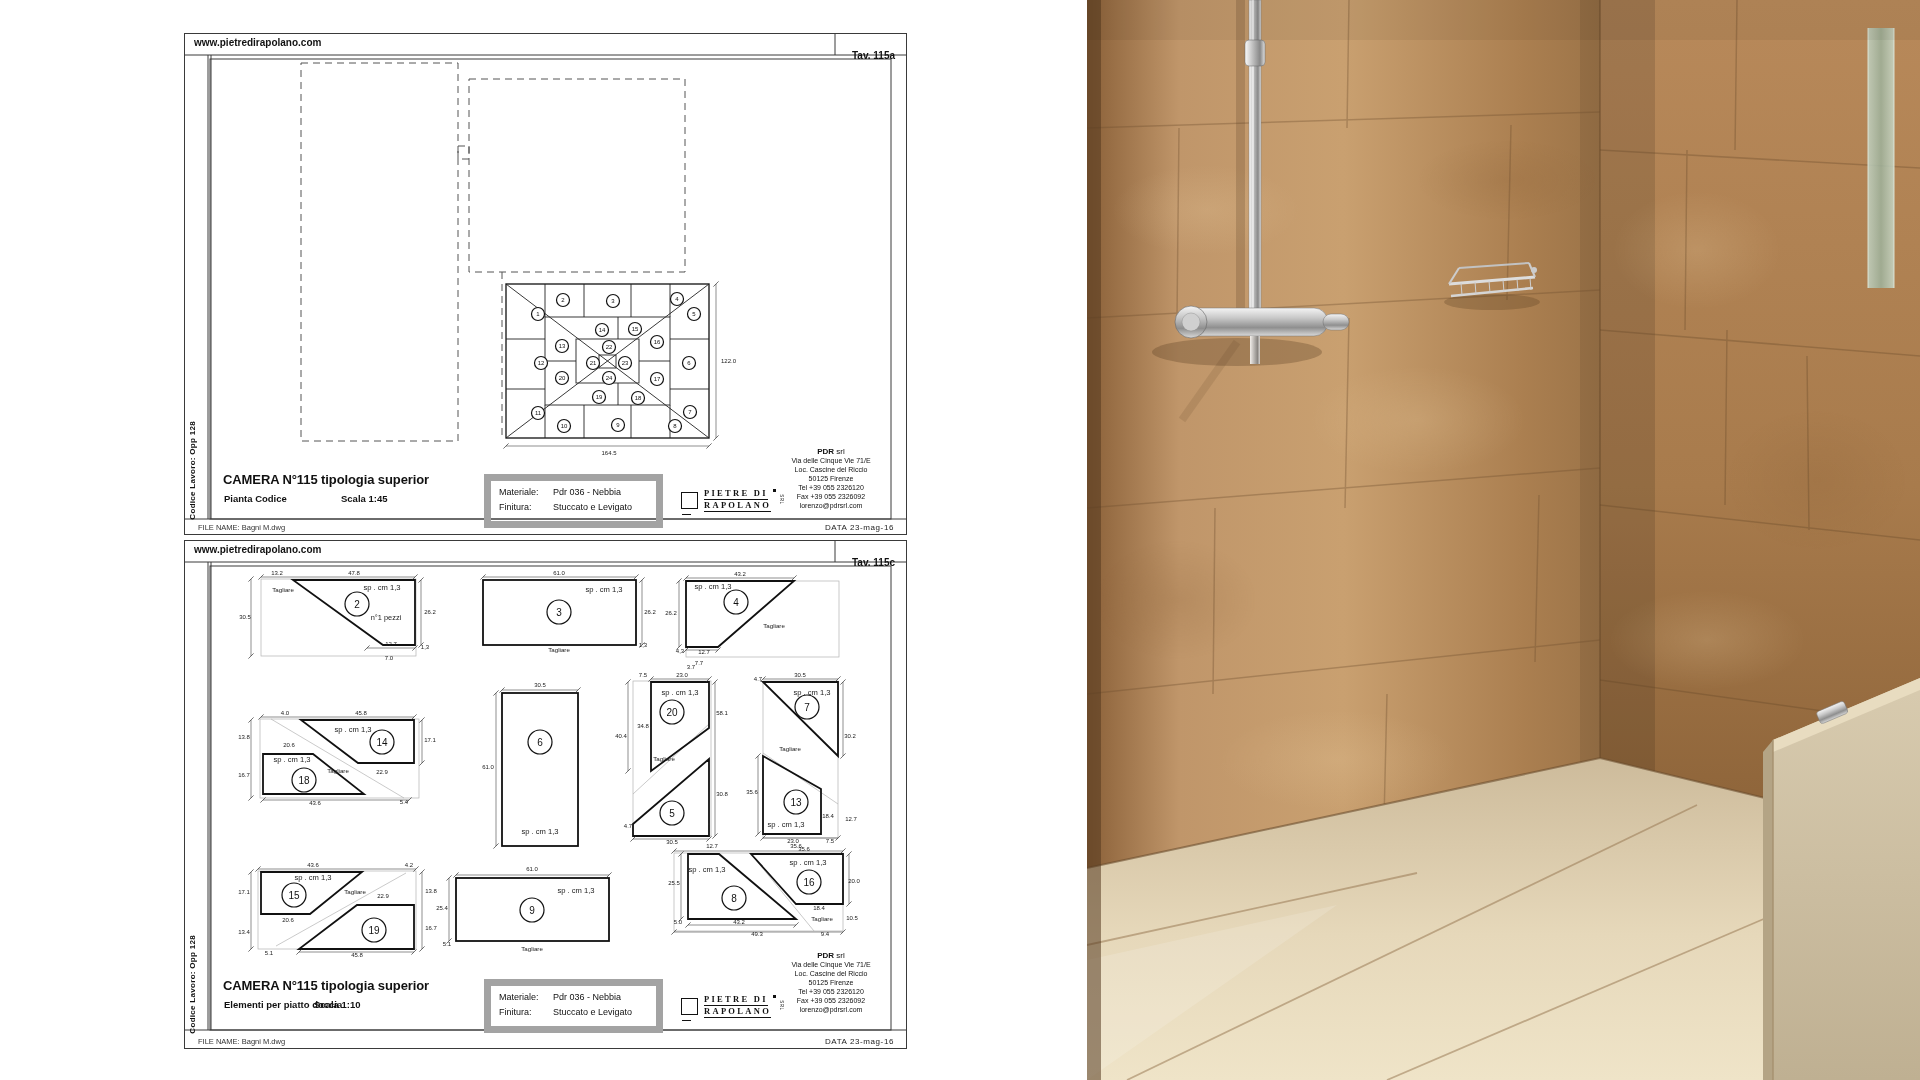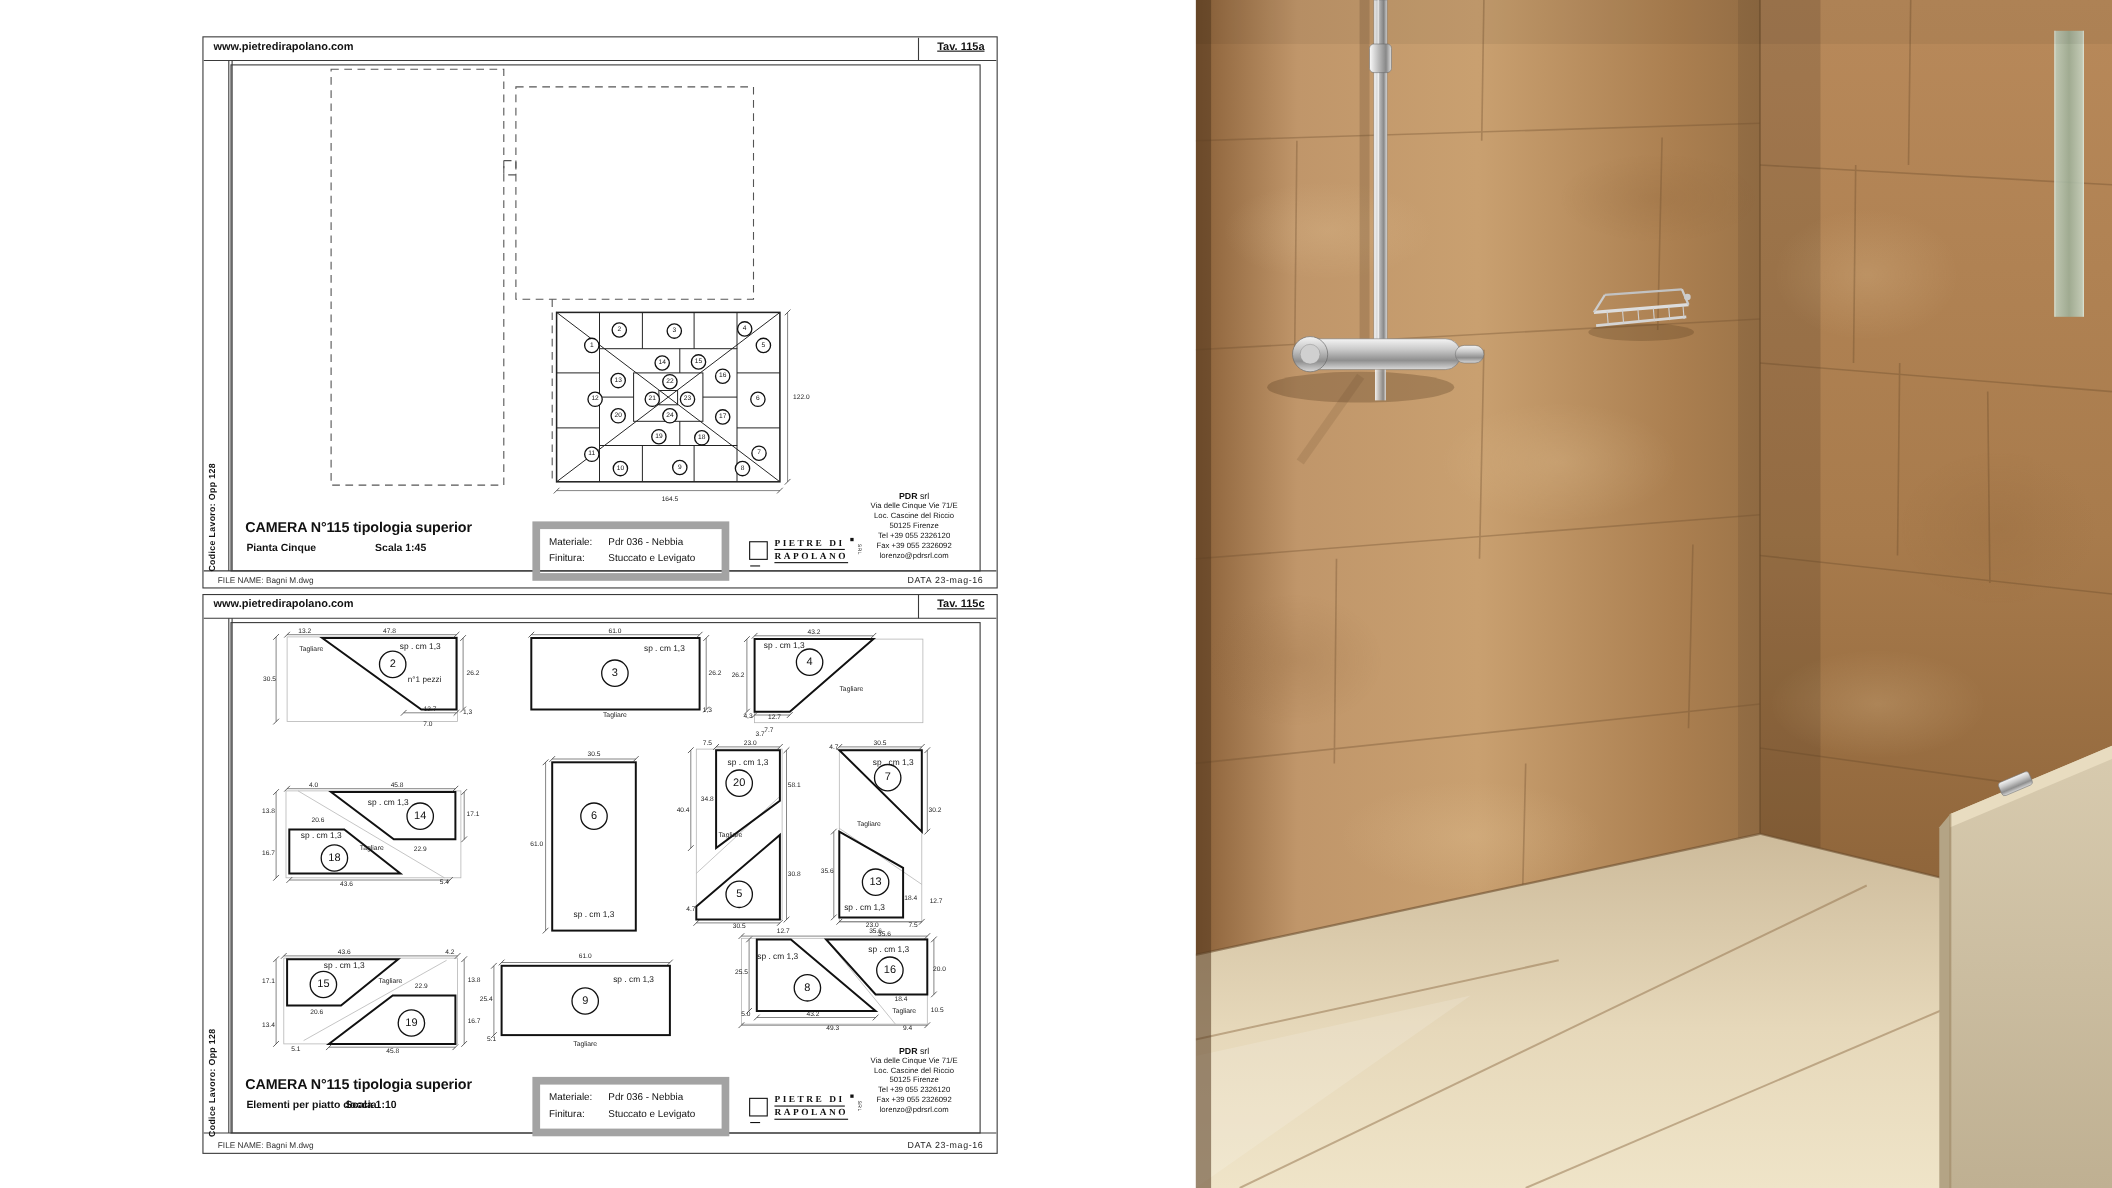--- a/index.html
+++ b/index.html
@@ -3,21 +3,21 @@
 <meta charset="utf-8">
 <style>
   html,body{margin:0;padding:0;}
   body{width:1920px;height:1080px;position:relative;overflow:hidden;background:#ffffff;
        font-family:"Liberation Sans",sans-serif;color:#111;}
   .sheet{position:absolute;left:184px;width:721px;background:#fff;border:1.2px solid #3a3a3a;box-sizing:content-box;}
   #sheet1{top:33px;height:500px;}
   #sheet2{top:540px;height:507px;}
   .sheet svg.overlay{position:absolute;left:0;top:0;}
   .hdr-url{position:absolute;left:9px;top:3px;font-size:10px;font-weight:700;}
-  .hdr-tav{position:absolute;right:11px;top:3px;font-size:10px;font-weight:700;text-decoration:underline;}
+  .hdr-tav{position:absolute;right:11px;top:16px;font-size:10px;font-weight:700;}
   .side-label{position:absolute;left:3px;bottom:14px;writing-mode:vertical-rl;transform:rotate(180deg);
               font-size:8px;font-weight:700;letter-spacing:.3px;}
   .title-big{position:absolute;left:38px;font-size:13px;font-weight:700;letter-spacing:-.1px;white-space:nowrap;}
   .title-sub,.title-scale{position:absolute;font-size:9.5px;font-weight:700;white-space:nowrap;}
   .mat-box{position:absolute;left:299px;width:165px;height:40px;border:7px solid #a3a3a3;font-size:9px;}
   .mat-row{position:absolute;left:0;right:0;height:13px;}
   .mat-row .lab{position:absolute;left:8px;}
   .mat-row .val{position:absolute;left:62px;}
   .logo{position:absolute;left:496px;width:110px;height:34px;}
   .lg-sq{position:absolute;left:0;top:5px;width:15px;height:15px;border:1.7px solid #111;}
@@ -133,21 +133,21 @@
         <circle cx="424" cy="344" r="6.5" fill="#fff" stroke="#111" stroke-width="1.2"></circle>
         <text x="424" y="344" text-anchor="middle" dominant-baseline="central" font-size="6" fill="#111">24</text>
         <text x="536" y="329" text-anchor="start" font-size="6" fill="#1a1a1a">122.0</text>
         <text x="424" y="421" text-anchor="middle" font-size="6" fill="#1a1a1a">164.5</text>
       </g>
   </svg>
   <div class="hdr-url">www.pietredirapolano.com</div>
   <div class="hdr-tav">Tav. 115a</div>
   <div class="side-label">Codice Lavoro: Opp 128</div>
   <div class="title-big" style="top:438px">CAMERA N°115 tipologia superior</div>
-  <div class="title-sub" style="left:39px;top:459px">Pianta Cinque</div>
+  <div class="title-sub" style="left:39px;top:459px">Pianta Codice</div>
   <div class="title-scale" style="left:156px;top:459px">Scala 1:45</div>
   <div class="mat-box" style="top:440px">
     <div class="mat-row" style="top:6px">
       <span class="lab">Materiale:</span>
       <span class="val">Pdr 036 - Nebbia</span>
     </div>
     <div class="mat-row" style="top:21px">
       <span class="lab">Finitura:</span>
       <span class="val">Stuccato e Levigato</span>
     </div>

